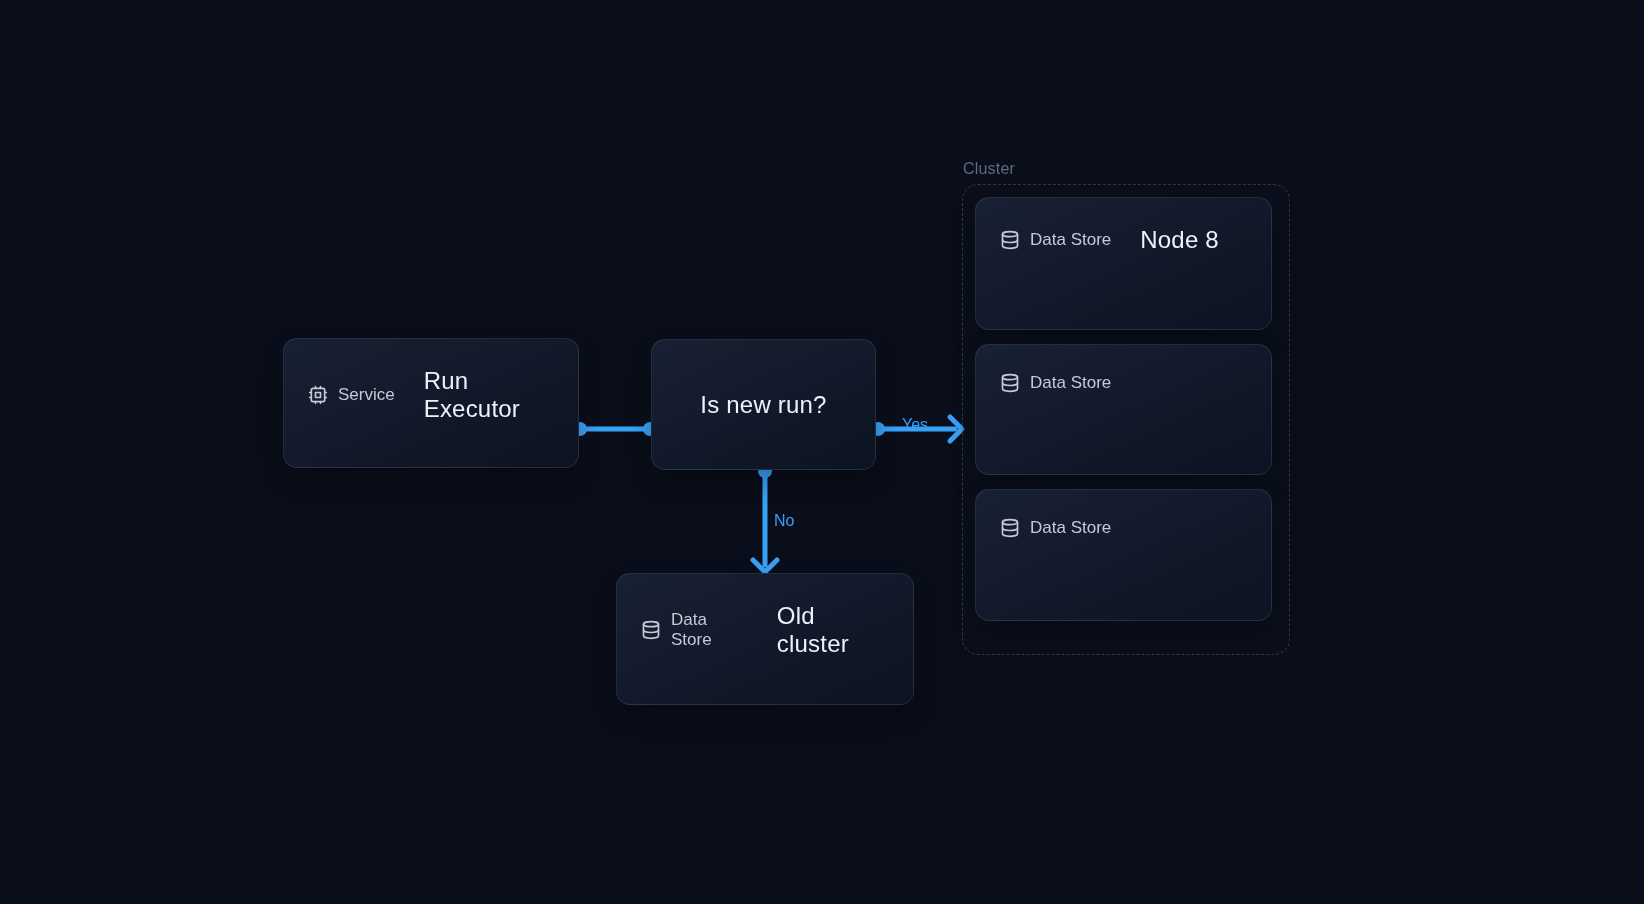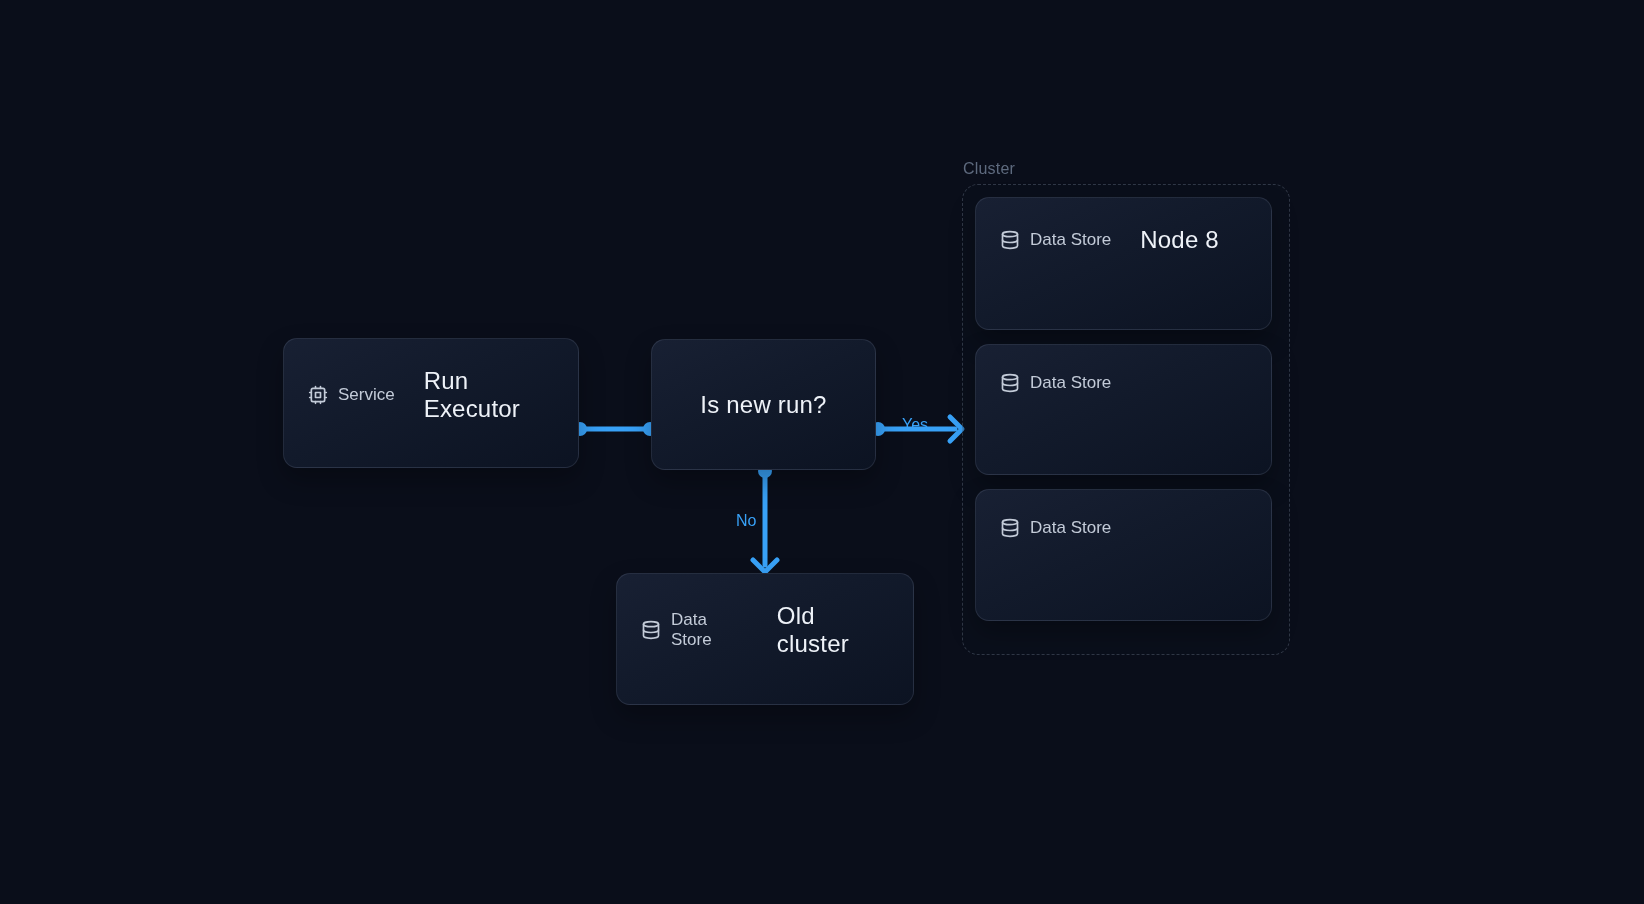--- a/index.html
+++ b/index.html
@@ -62,21 +62,21 @@
     <line class="edge-line" x1="878" y1="429" x2="955" y2="429"></line>
     <circle class="edge-dot" cx="878" cy="429" r="7"></circle>
     <polyline class="edge-head" points="950,417 962,429 950,441"></polyline>
 
     <line class="edge-line" x1="765" y1="473" x2="765" y2="565"></line>
     <circle class="edge-dot" cx="765" cy="471" r="7"></circle>
     <polyline class="edge-head" points="753,560 765,572 777,560"></polyline>
   </svg>
 
   <div class="edge-label" style="left:902px; top:404px;margin-top:12px;">Yes</div>
-  <div class="edge-label" style="left:736px; top:512px;">No</div>
+  <div class="edge-label" style="left:774px; top:512px;">No</div>
 
   <div class="group-label" style="left:963px; top:160px;">Cluster</div>
   <div class="group" style="left:962px; top:184px; width:328px; height:471px;"></div>
 
   <div class="card decision" style="left:651px; top:339px; width:225px; height:131px;">
     <div class="node-title">Is new run?</div>
   </div>
 
   <div class="card" style="left:283px; top:338px; width:296px; height:130px;">
     <div class="card-body">

